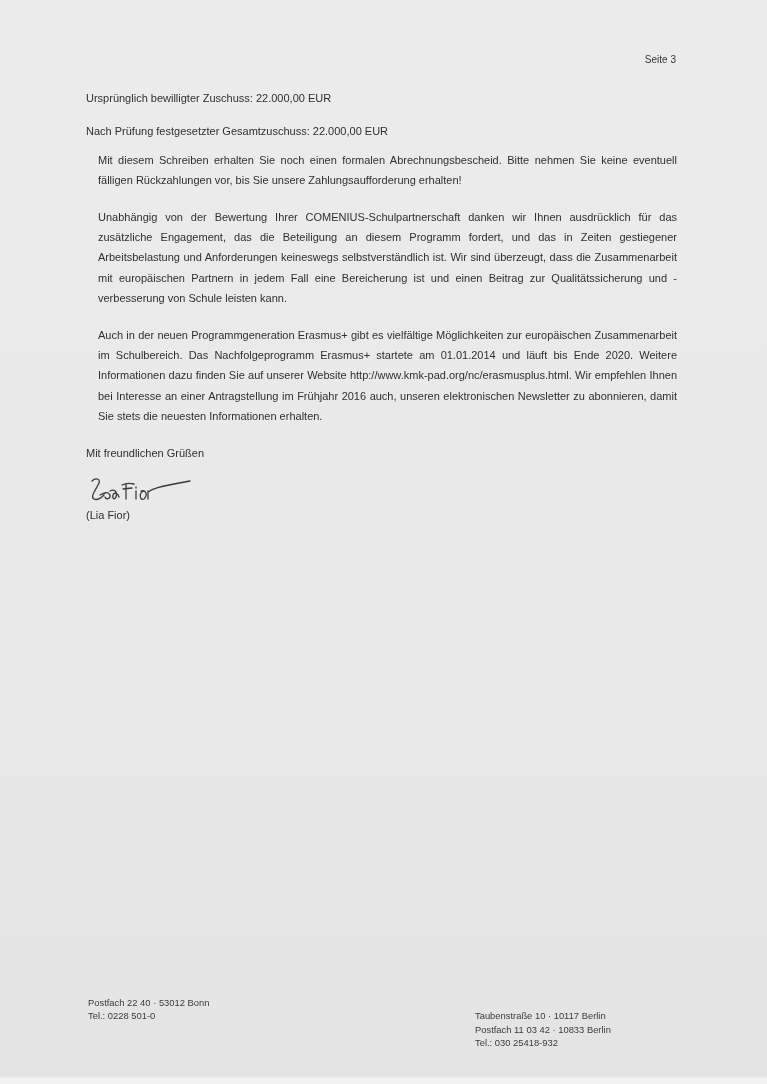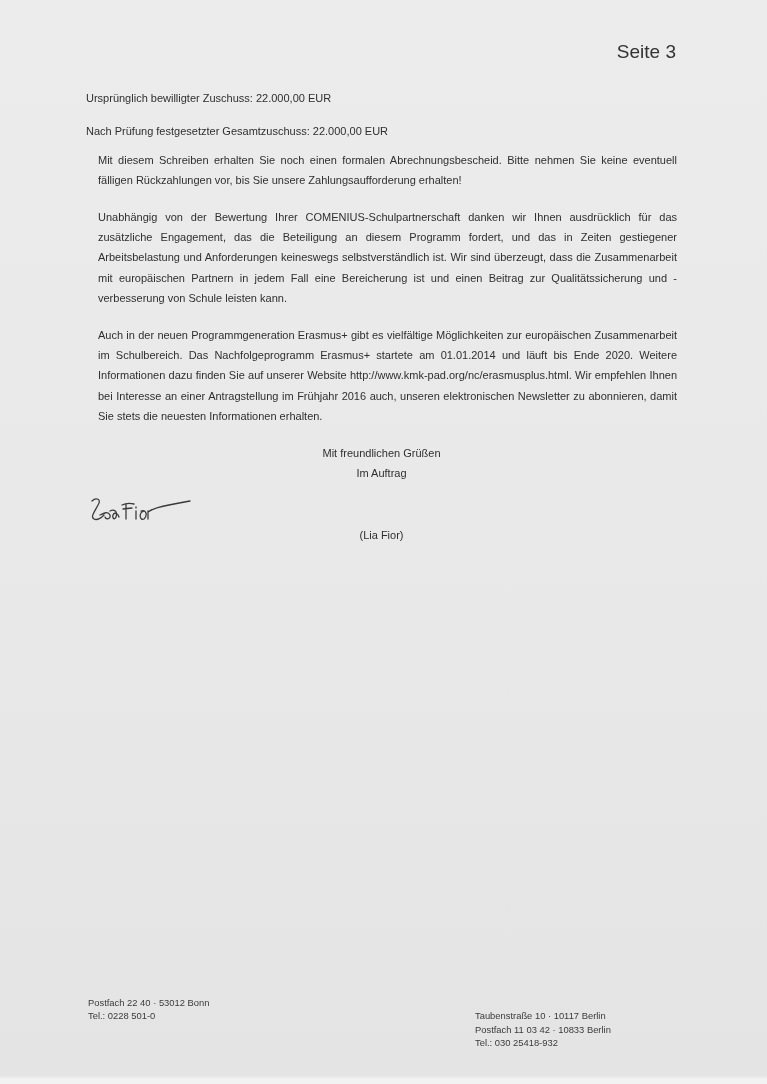--- a/index.html
+++ b/index.html
@@ -12,30 +12,30 @@
   }
   .page {
     position: absolute; left: 0; top: 0; width: 767px; height: 1076px;
     background: linear-gradient(180deg, #ececec 0%, #e8e8e8 60%, #e4e4e4 100%);
   }
   .bottom-strip {
     position: absolute; left: 0; top: 1078px; width: 767px; height: 6px;
     background: #f2f2f2;
   }
   .page-number {
-    position: absolute; top: 41px; right: 91px;
-    font-size: 19px; color: #333; margin-left: 12px;
+    position: absolute; top: 54px; right: 91px;
+    font-size: 10px; color: #333; margin-left: 12px;
   }
   .body-text {
     position: absolute; left: 86px; top: 88px; width: 591px;
     font-size: 11px; line-height: 20.4px; color: #2f2f2f;
   }
   .line { margin: 0 0 13px 0; }
   .para { margin: 0 0 16px 12px; text-align: justify; text-align-last: left; }
-  .closing { margin-top: 0; text-align: center; }
+  .closing { margin-top: 0; }
   .closing div { line-height: 20px; }
   .signature {
     margin-top: 12px; height: 30px; position: relative;
   }
   .signature svg { position: absolute; left: 0; top: 0; }
   .signer { line-height: 18px; }
   .footer {
     position: absolute; top: 996px; left: 88px; width: 560px;
     font-size: 9.4px; line-height: 13.3px; color: #3a3a3a;
   }
@@ -51,21 +51,20 @@
   <div class="body-text">
     <div class="line">Ursprünglich bewilligter Zuschuss: 22.000,00 EUR</div>
     <div class="line" style="margin-bottom:8px;">Nach Prüfung festgesetzter Gesamtzuschuss: 22.000,00 EUR</div>
 
     <p class="para">Mit diesem Schreiben erhalten Sie noch einen formalen Abrechnungsbescheid. Bitte nehmen Sie keine eventuell fälligen Rückzahlungen vor, bis Sie unsere Zahlungsaufforderung erhalten!</p>
     <p class="para">Unabhängig von der Bewertung Ihrer COMENIUS-Schulpartnerschaft danken wir Ihnen ausdrücklich für das zusätzliche Engagement, das die Beteiligung an diesem Programm fordert, und das in Zeiten gestiegener Arbeitsbelastung und Anforderungen keineswegs selbstverständlich ist. Wir sind überzeugt, dass die Zusammenarbeit mit europäischen Partnern in jedem Fall eine Bereicherung ist und einen Beitrag zur Qualitätssicherung und -verbesserung von Schule leisten kann.</p>
     <p class="para">Auch in der neuen Programmgeneration Erasmus+ gibt es vielfältige Möglichkeiten zur europäischen Zusammenarbeit im Schulbereich. Das Nachfolgeprogramm Erasmus+ startete am 01.01.2014 und läuft bis Ende 2020. Weitere Informationen dazu finden Sie auf unserer Website http://www.kmk-pad.org/nc/erasmusplus.html. Wir empfehlen Ihnen bei Interesse an einer Antragstellung im Frühjahr 2016 auch, unseren elektronischen Newsletter zu abonnieren, damit Sie stets die neuesten Informationen erhalten.</p>
 
     <div class="closing">
       <div>Mit freundlichen Grüßen</div>
-      <div>Im Auftrag</div>
       <div class="signature">
         <svg width="110" height="30" viewBox="0 0 110 30">
           <path d="M6 6 C10 2, 16 4, 12 10 C9 16, 4 22, 8 24 C12 26, 16 22, 18 20 M14 20 C18 18, 22 16, 24 20 C25 24, 20 25, 19 22 M24 16 C28 14, 32 16, 30 22 C29 25, 26 24, 27 20 C28 17, 32 18, 33 22 M40 10 L40 24 M37 14 L46 13 M36 10 C40 8, 44 8, 48 9 M50 12 L50 13 M50 16 L50 24 M55 16 C60 14, 62 20, 58 24 C54 26, 52 18, 58 16 M62 16 L62 24 M62 17 C66 14, 70 12, 104 6" fill="none" stroke="#3a3a3a" stroke-width="1.3" stroke-linecap="round"></path>
         </svg>
       </div>
       <div class="signer">(Lia Fior)</div>
     </div>
   </div>
 
   <div class="footer">

